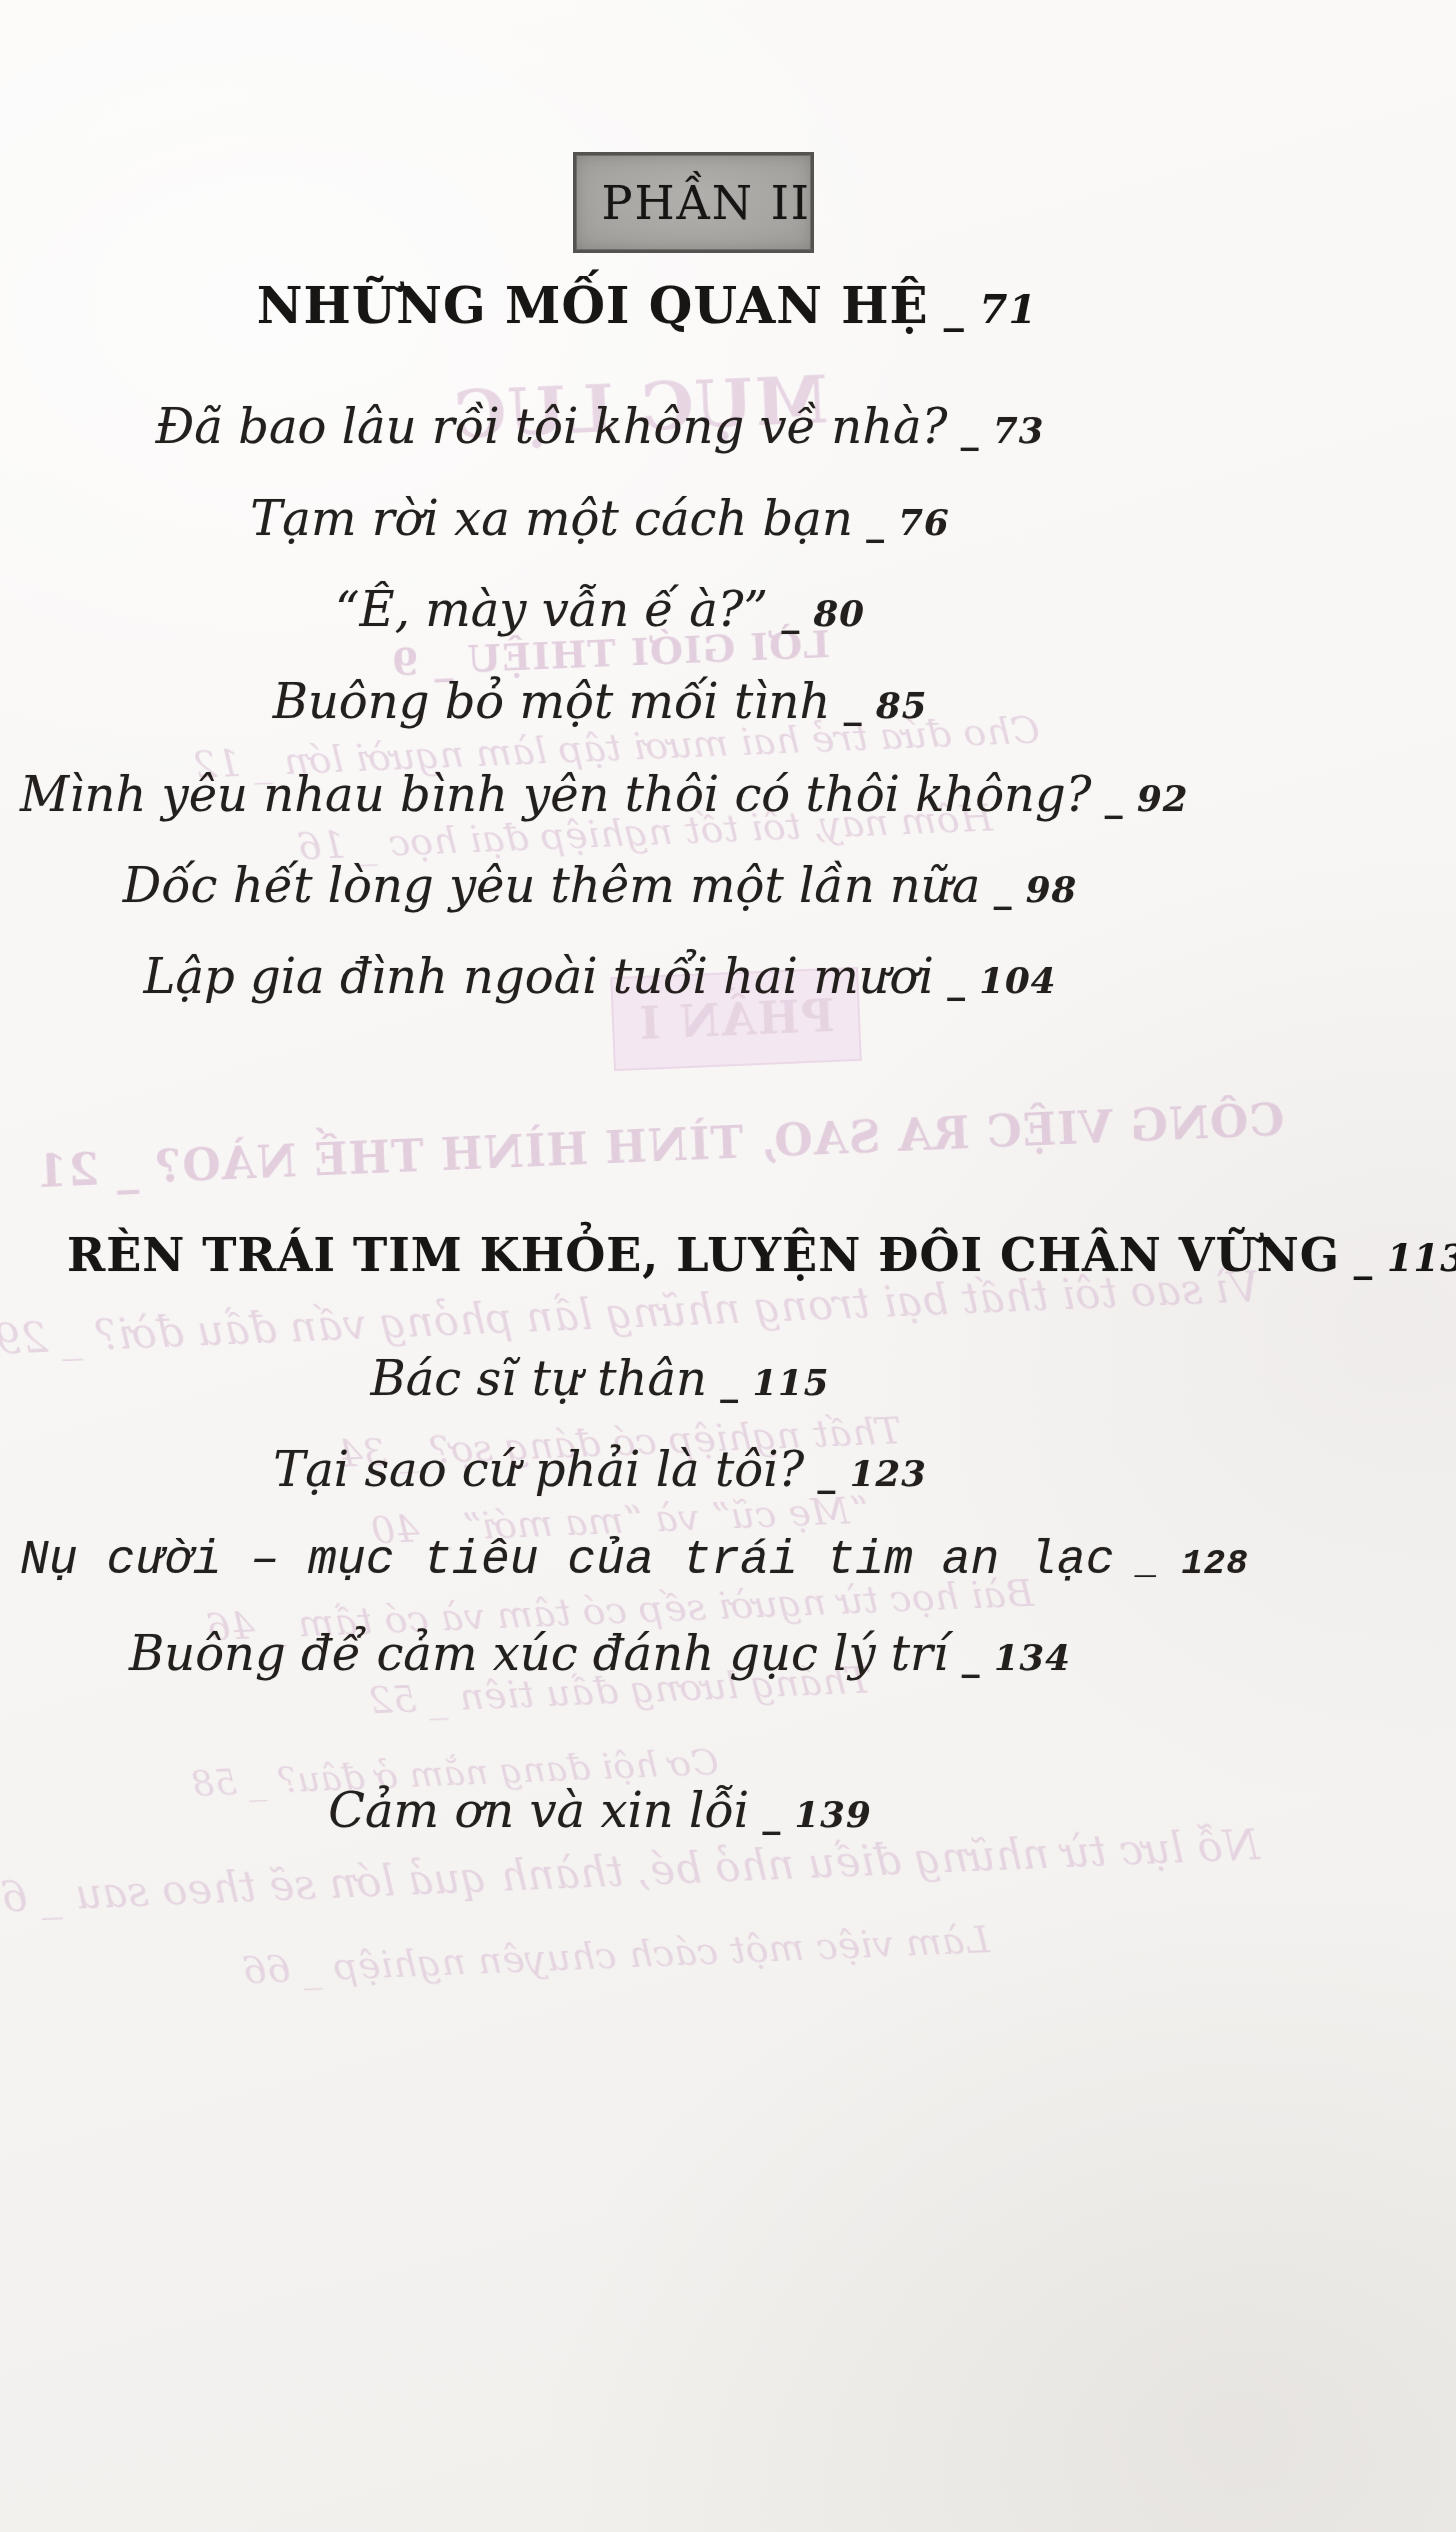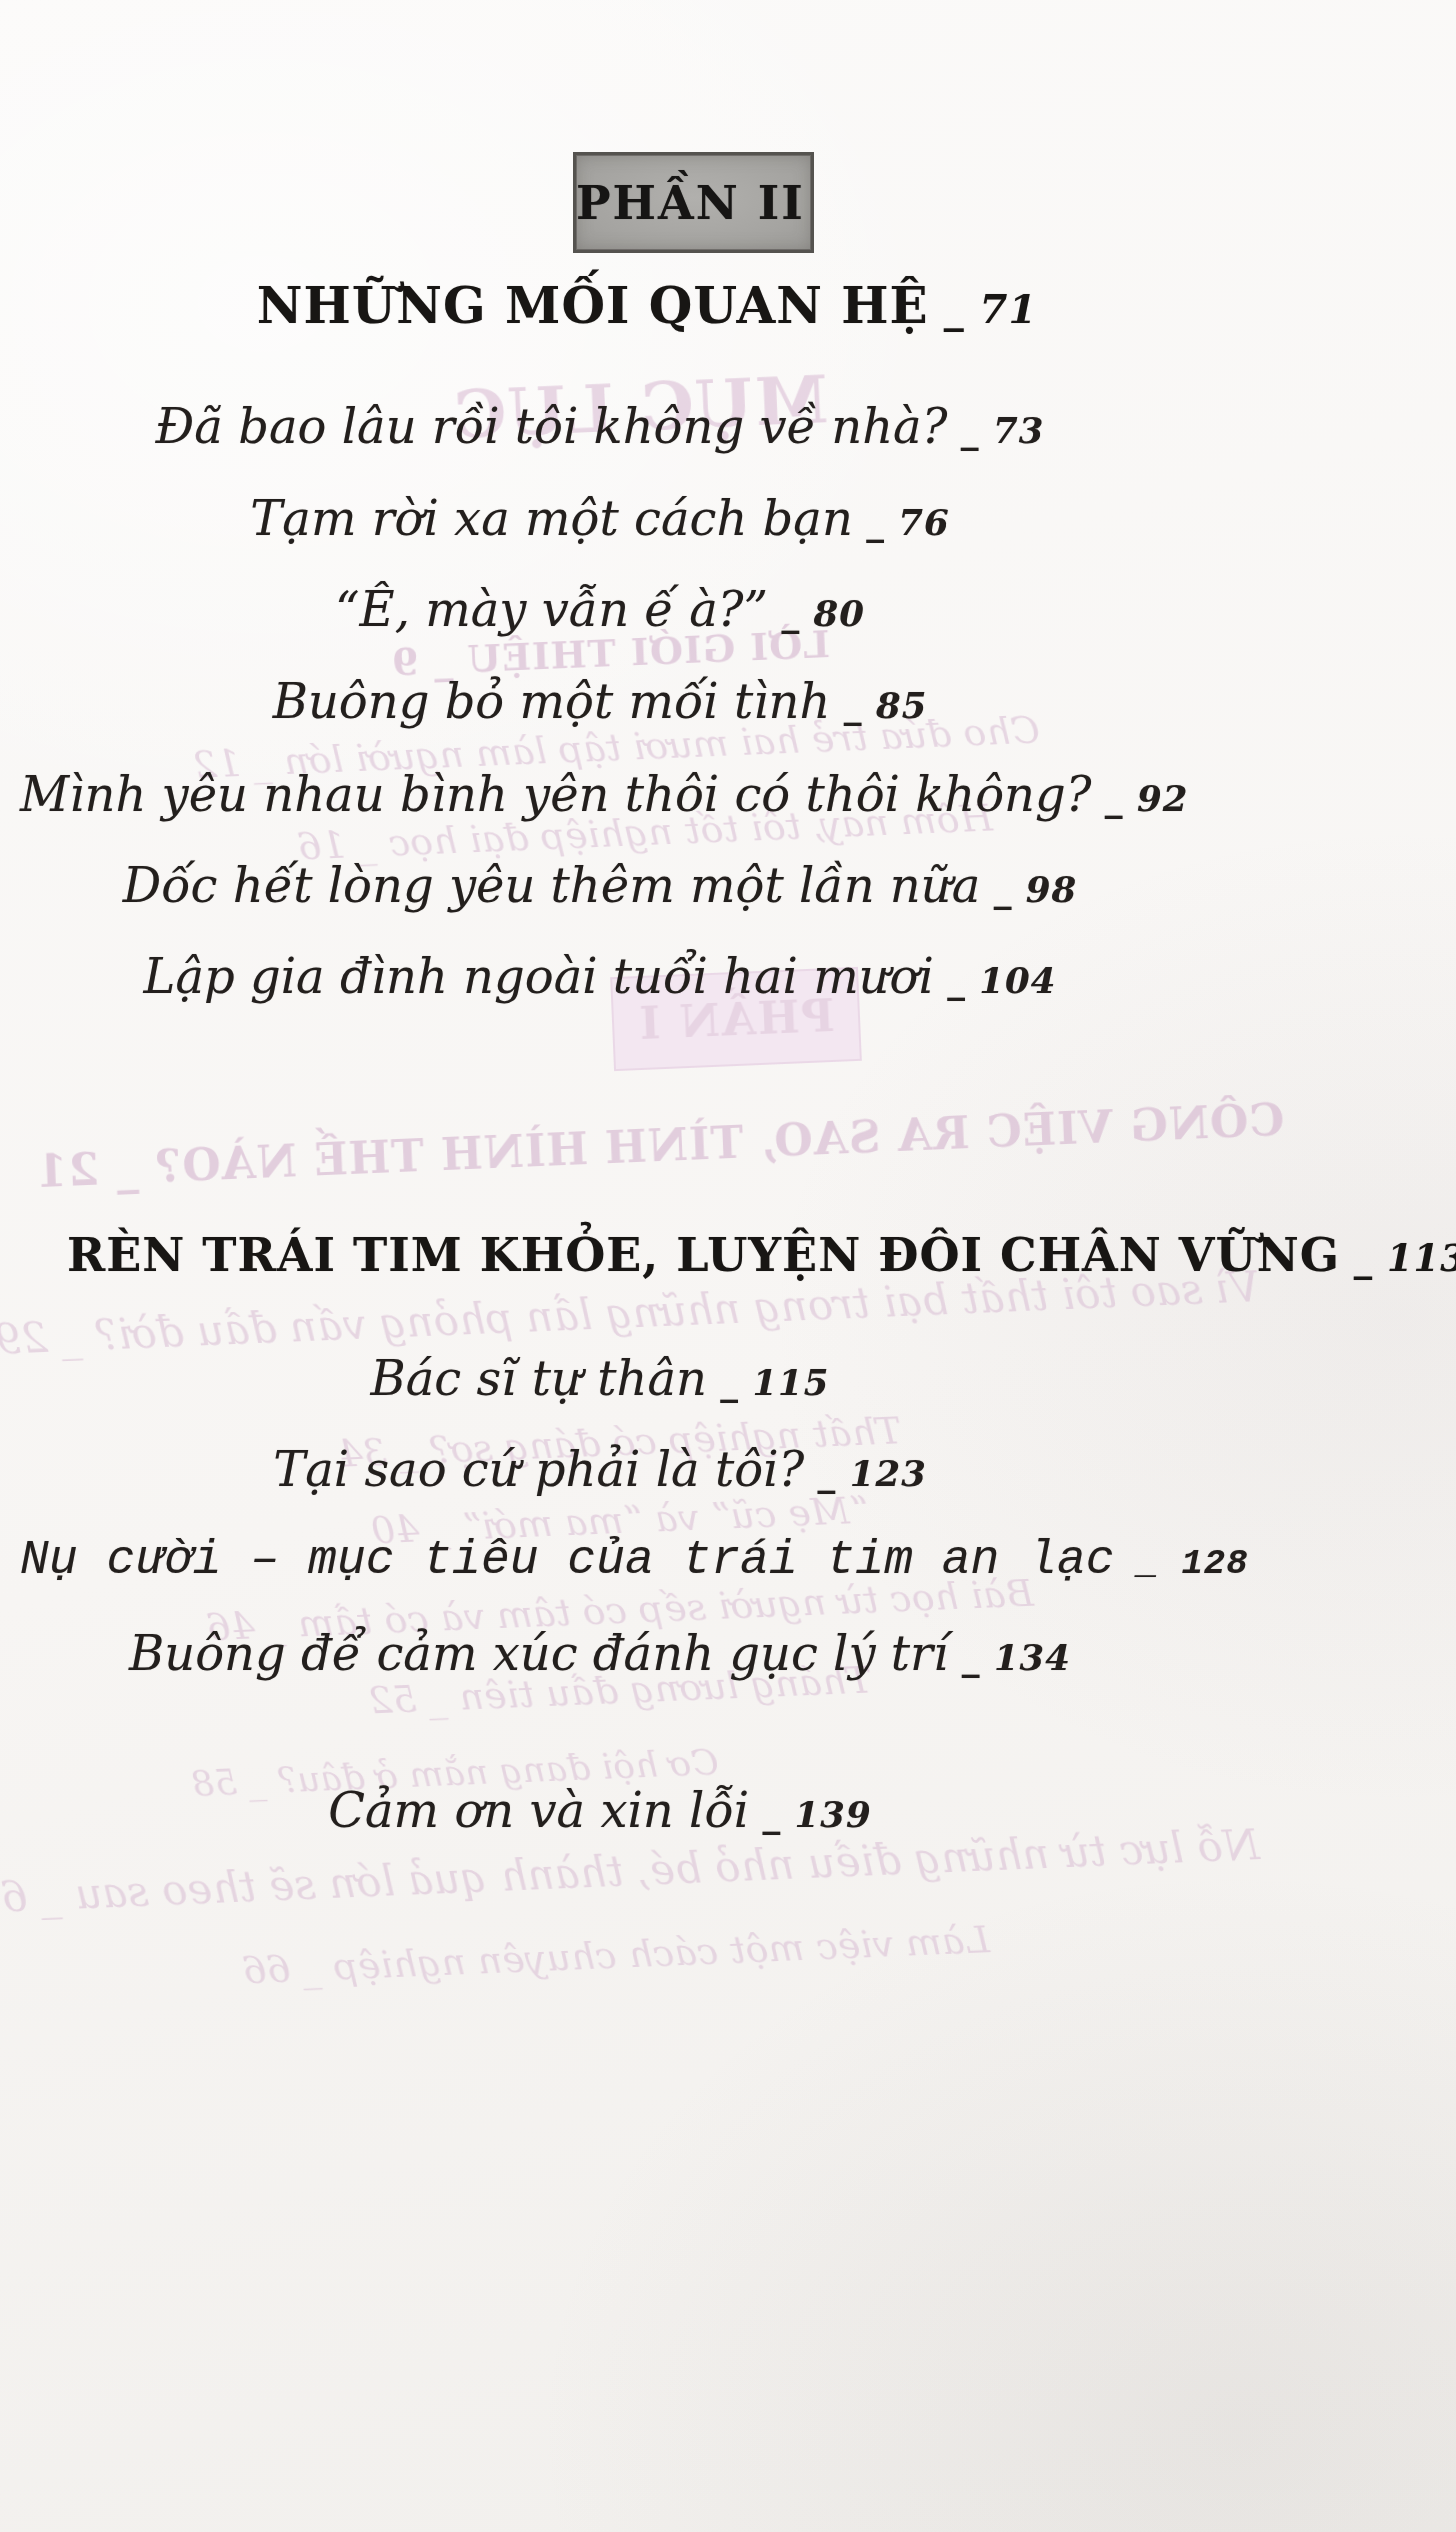--- a/index.html
+++ b/index.html
@@ -38,26 +38,26 @@
     border:2px solid #e6cfe3;
     opacity:.75;
     filter:blur(0.6px);
     display:flex;align-items:center;justify-content:center;
     font-weight:bold;letter-spacing:2px;color:#e2c9de;
   }
   
   .content{position:absolute;left:20px;top:0;width:1160px;height:100%;}
   .part-box{
     position:absolute;
-    display:flex;align-items:center;justify-content:flex-start;
+    display:flex;align-items:center;justify-content:flex-end;
     background:radial-gradient(ellipse at 50% 45%, #b1b0ad 0%, #a5a4a1 65%, #9c9b98 100%);
     border:3px solid #55534f;
     box-shadow:inset 0 0 0 1px rgba(66,63,59,.45), inset 0 0 16px rgba(88,85,80,.35);
     color:#161514;
-    font-weight:bold;
+    font-weight:normal;
     letter-spacing:2px;
     text-shadow:0 0 1px rgba(30,27,24,.4);
   }
   .line{
     position:absolute;left:0;width:100%;
     text-align:center;white-space:nowrap;
     color:#201d1b;
     text-shadow:0 0 1px rgba(45,40,35,.35);
   }
   .heading{font-weight:bold;letter-spacing:1px;color:#181614;margin-left:47px;}

